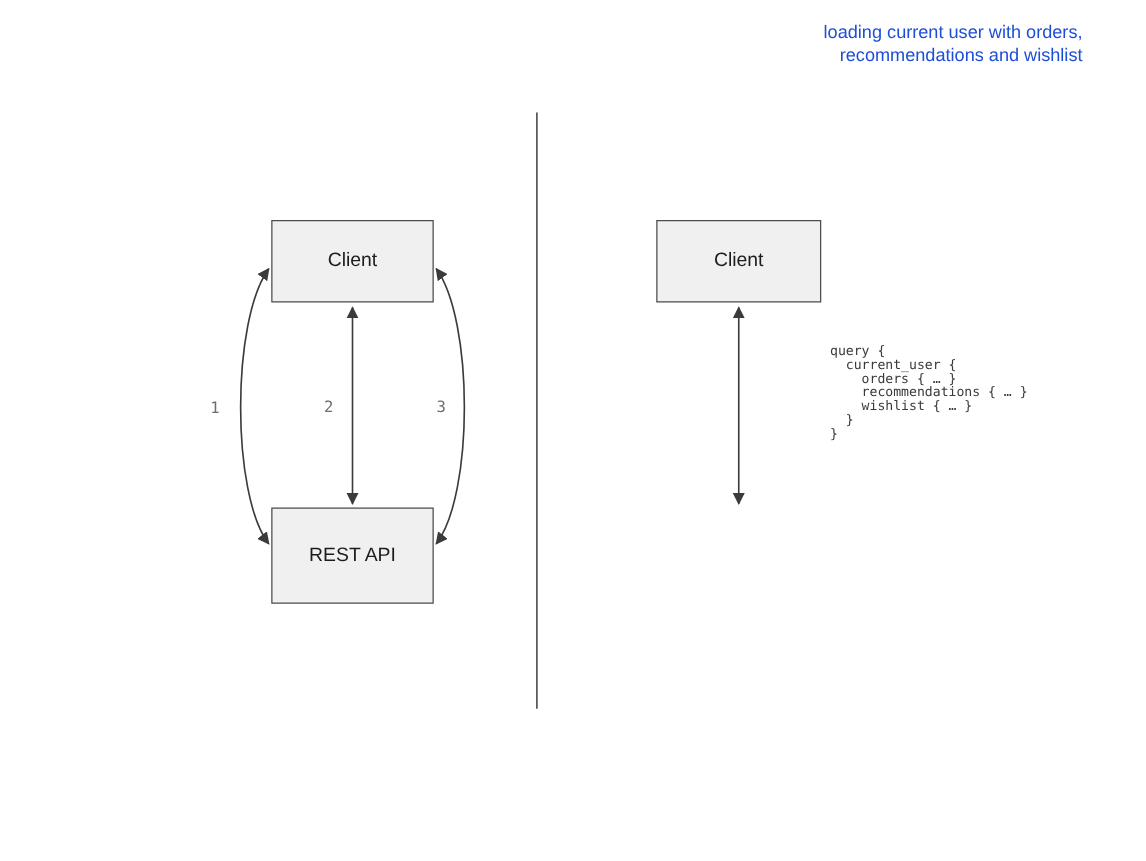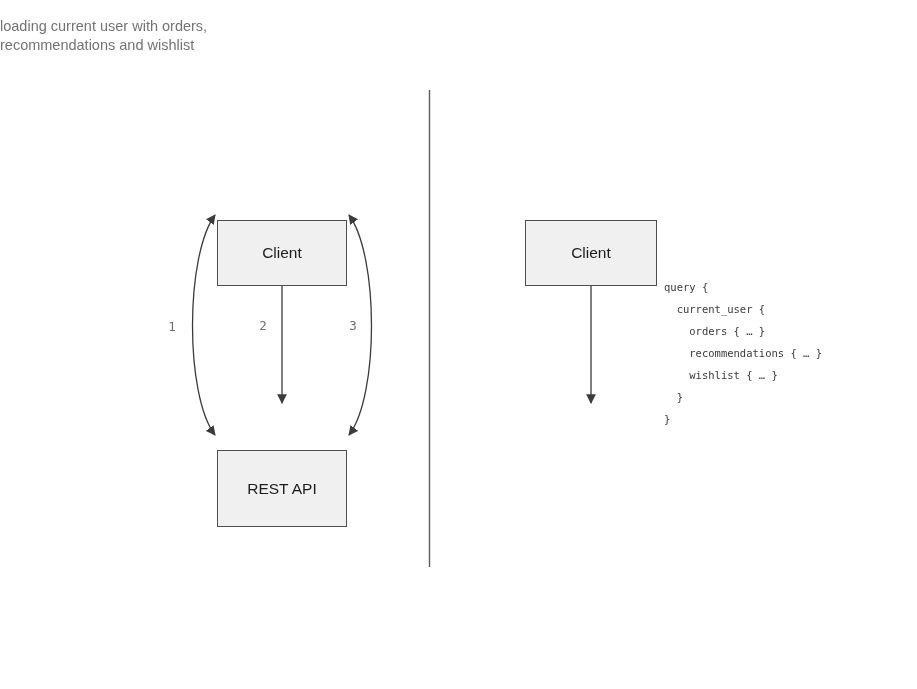--- a/index.html
+++ b/index.html
@@ -13,44 +13,43 @@
     width: 917px;
     height: 689px;
     background: #ffffff;
     overflow: hidden;
   }
   .title {
     position: absolute;
     left: 0;
     top: 17px;
     width: 866px;
-    text-align: left;
+    text-align: right;
     font-size: 14.5px;
     line-height: 19px;
-    color: #737373;
+    color: #1d4ed8;
     white-space: pre-line;
   }
   .arrows-layer {
     position: absolute;
     left: 0;
     top: 0;
     width: 917px;
     height: 689px;
   }
   .node-box {
     position: absolute;
     box-sizing: border-box;
     background: #f0f0f0;
     border: 1.5px solid #4d4d4d;
     display: flex;
     align-items: center;
     justify-content: center;
     font-size: 15.5px;
     color: #1c1c1c;
-    margin-top: 44px;
   }
   .box-client-rest    { left: 217px; top: 176px; width: 130px; height: 66px; }
   .box-rest-api       { left: 217px; top: 406px; width: 130px; height: 77px; }
   .box-client-graphql { left: 525px; top: 176px; width: 132px; height: 66px; }
   .box-graphql-api    { left: 526px; top: 406px; width: 131px; height: 66px; }
   .edge-label {
     position: absolute;
     font-family: "DejaVu Sans Mono", "Liberation Mono", monospace;
     font-size: 12.5px;
     color: #6e6e6e;
@@ -68,21 +67,21 @@
   .endpoints {
     left: 8px;
     top: 175px;
     font-size: 10.5px;
     line-height: 14px;
   }
   .query {
     left: 664px;
     top: 276px;
     font-size: 10.5px;
-    line-height: 22px;
+    line-height: 11px;
   }
 </style>
 </head>
 <body>
 
 <div class="canvas">
 
   <div class="title">loading current user with orders,
 recommendations and wishlist</div>
 

